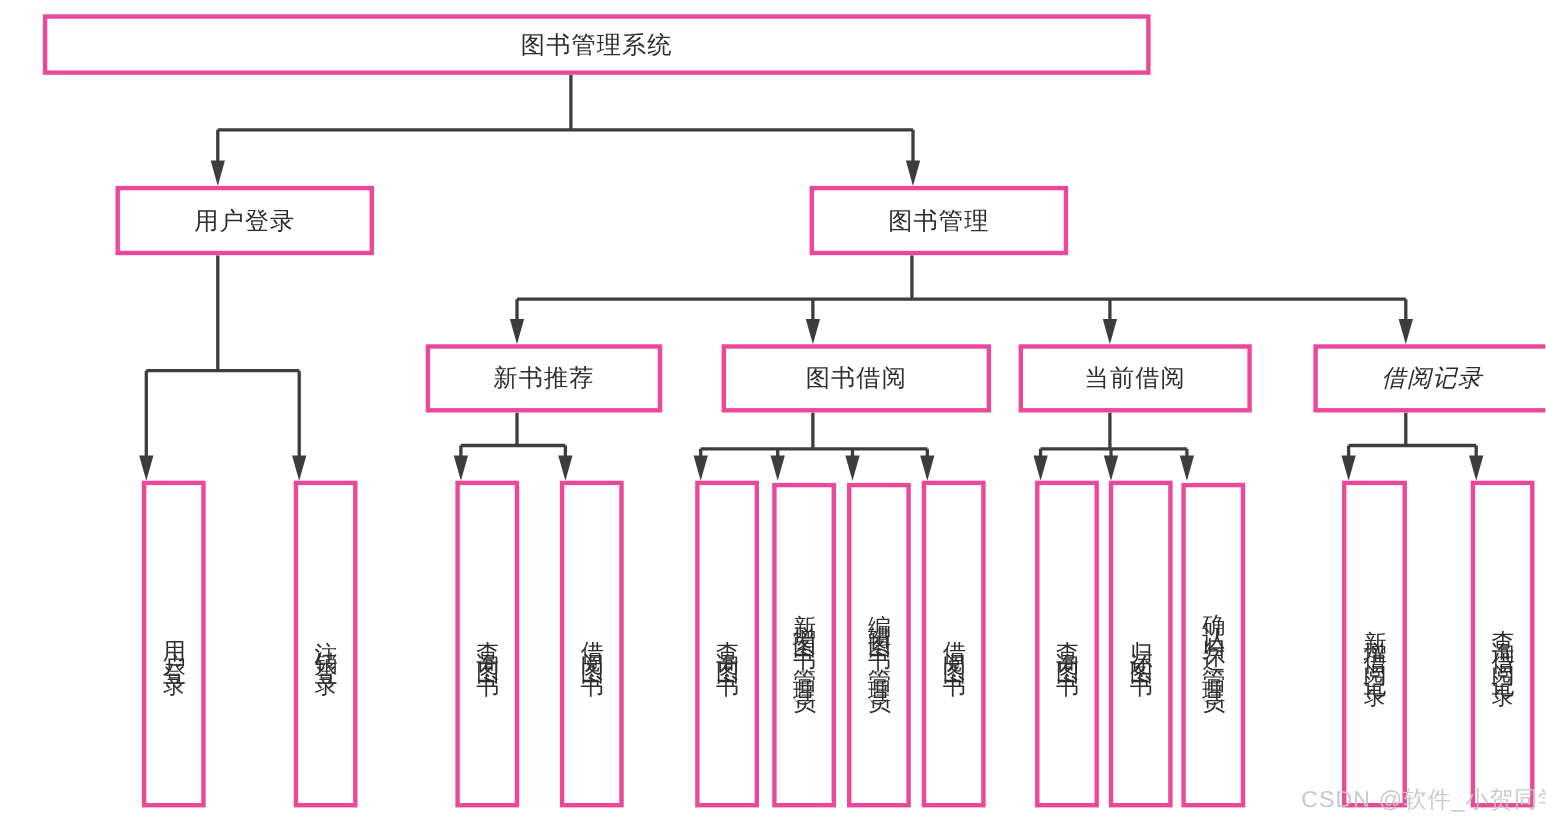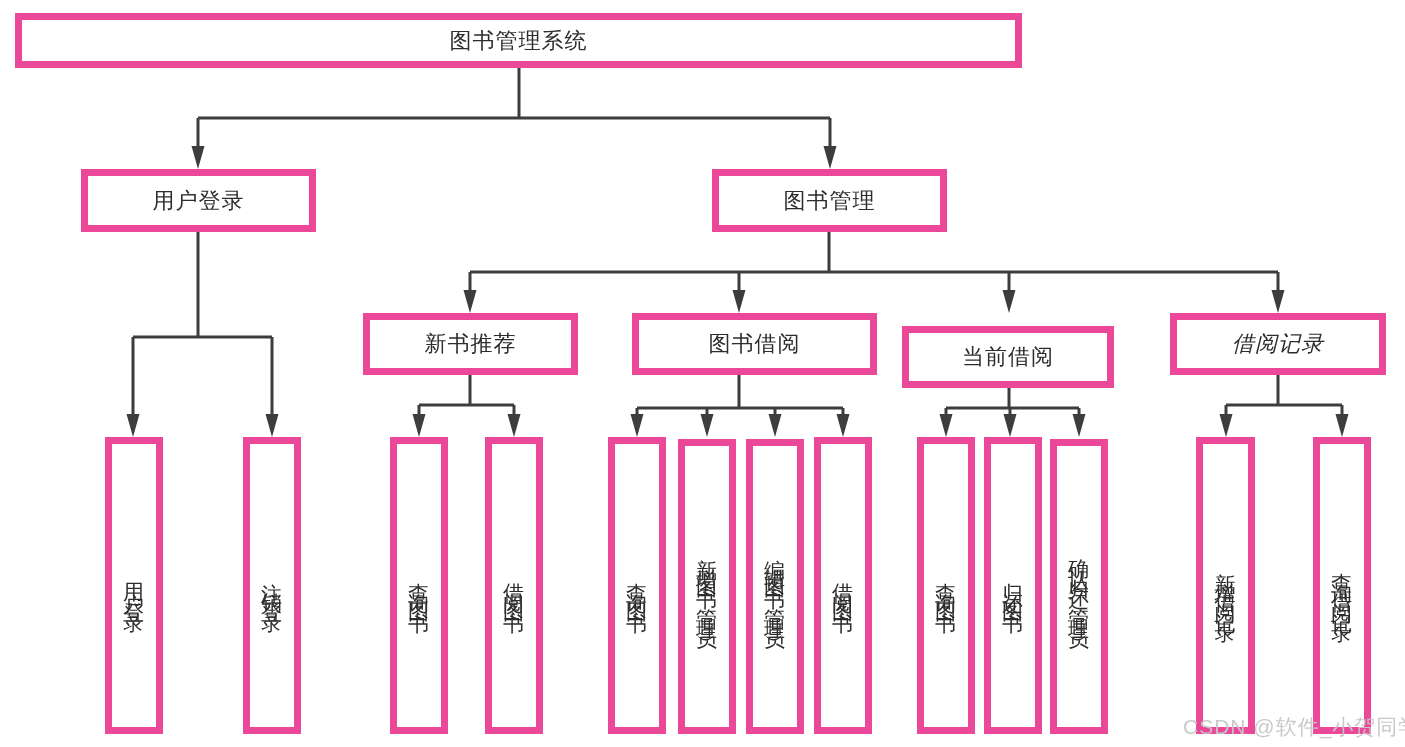--- a/index.html
+++ b/index.html
@@ -12,29 +12,30 @@
     overflow: hidden;
   }
   #connectors {
     position: absolute;
     left: 0; top: 0;
     width: 1405px; height: 747px;
   }
   .box {
     position: absolute;
     box-sizing: border-box;
-    border: 7px solid #ec4899;
+    border: 4px solid #ec4899;
     background: #ffffff;
     display: flex;
     align-items: center;
     justify-content: center;
     color: #2d2d2d;
     font-size: 22px;
     letter-spacing: 1px;
     white-space: nowrap;
+    margin-left: 24px;
   }
   .vbox {
     writing-mode: vertical-rl;
     text-orientation: mixed;
     font-size: 21px;
     letter-spacing: 10px;
     line-height: 1;
     white-space: normal;
   }
   #watermark {
@@ -100,21 +101,21 @@
     </g>
   </svg>
 
   <div class="box" style="left:15px; top:13px; width:1007px; height:55px;">图书管理系统</div>
 
   <div class="box" style="left:81px; top:169px; width:235px; height:63px;">用户登录</div>
   <div class="box" style="left:712px; top:169px; width:235px; height:63px;">图书管理</div>
 
   <div class="box" style="left:363px; top:313px; width:215px; height:62px;">新书推荐</div>
   <div class="box" style="left:632px; top:313px; width:245px; height:62px;">图书借阅</div>
-  <div class="box" style="left:902px; top:326px; width:212px; height:62px;">当前借阅</div>
+  <div class="box" style="left:902px; top:313px; width:212px; height:62px;">当前借阅</div>
   <div class="box" style="left:1170px; top:313px; width:216px; height:62px;font-style:italic;">借阅记录</div>
 
   <div class="box vbox" style="left:105px; top:437px; width:58px; height:297px;">用户登录</div>
   <div class="box vbox" style="left:243px; top:437px; width:58px; height:297px;">注销登录</div>
 
   <div class="box vbox" style="left:390px; top:437px; width:58px; height:297px;">查询图书</div>
   <div class="box vbox" style="left:485px; top:437px; width:58px; height:297px;">借阅图书</div>
 
   <div class="box vbox" style="left:608px; top:437px; width:58px; height:297px;">查询图书</div>
   <div class="box vbox" style="left:678px; top:439px; width:58px; height:295px;">新增图书（管理员）</div>

